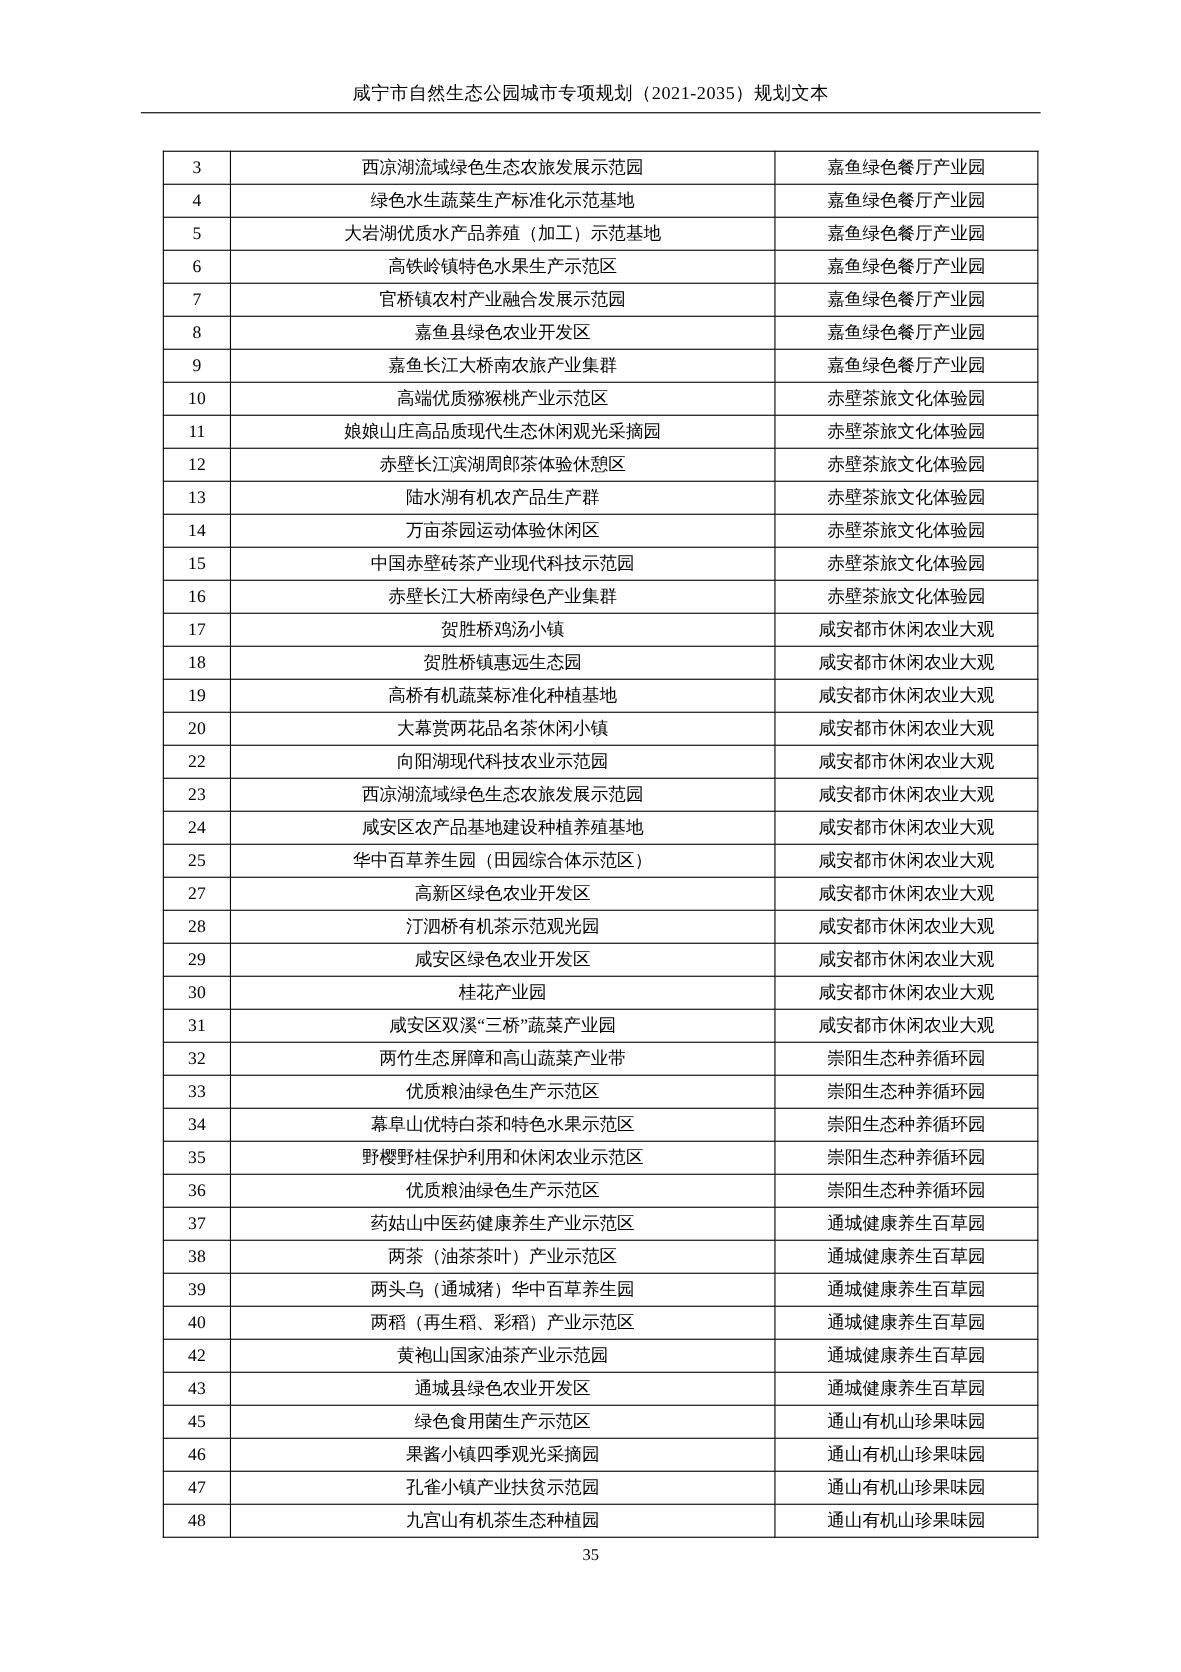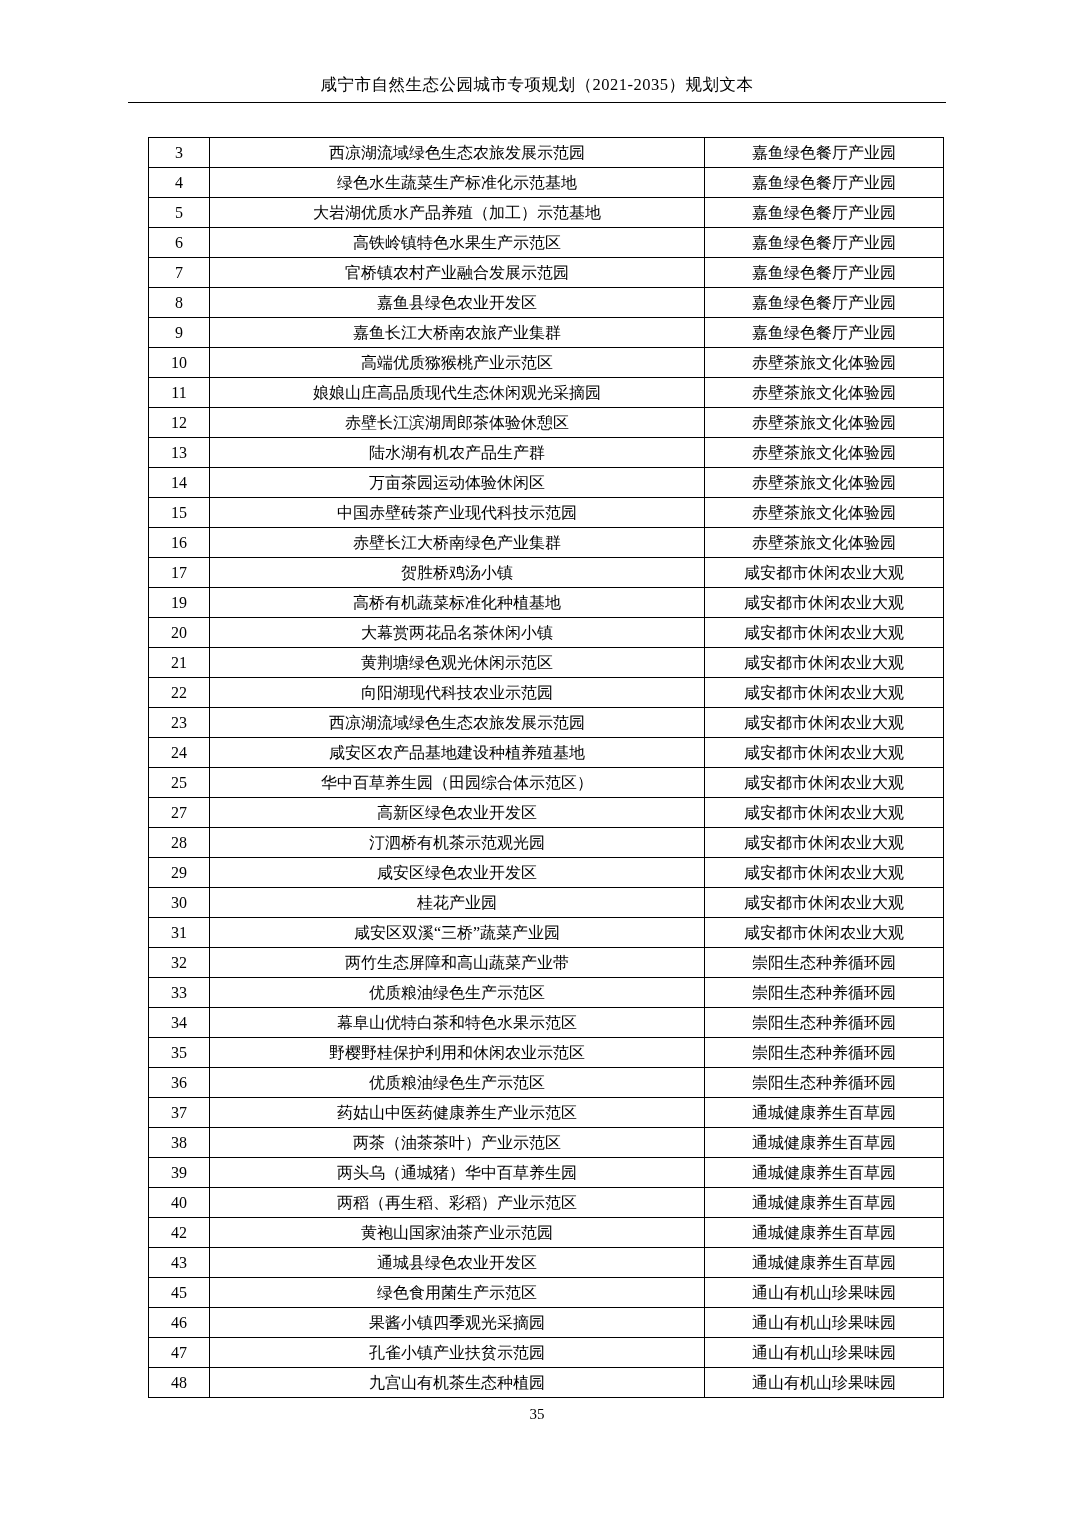--- a/index.html
+++ b/index.html
@@ -149,32 +149,32 @@
             <td class="col-idx">16</td>
             <td class="col-name">赤壁长江大桥南绿色产业集群</td>
             <td class="col-zone">赤壁茶旅文化体验园</td>
           </tr>
           <tr>
             <td class="col-idx">17</td>
             <td class="col-name">贺胜桥鸡汤小镇</td>
             <td class="col-zone">咸安都市休闲农业大观</td>
           </tr>
           <tr>
+            <td class="col-idx">18</td>
+            <td class="col-name">贺胜桥镇惠远生态园</td>
+            <td class="col-zone">咸安都市休闲农业大观</td>
+          </tr>
+          <tr>
             <td class="col-idx">19</td>
             <td class="col-name">高桥有机蔬菜标准化种植基地</td>
             <td class="col-zone">咸安都市休闲农业大观</td>
           </tr>
           <tr>
             <td class="col-idx">20</td>
             <td class="col-name">大幕赏两花品名茶休闲小镇</td>
-            <td class="col-zone">咸安都市休闲农业大观</td>
-          </tr>
-          <tr>
-            <td class="col-idx">21</td>
-            <td class="col-name">黄荆塘绿色观光休闲示范区</td>
             <td class="col-zone">咸安都市休闲农业大观</td>
           </tr>
           <tr>
             <td class="col-idx">22</td>
             <td class="col-name">向阳湖现代科技农业示范园</td>
             <td class="col-zone">咸安都市休闲农业大观</td>
           </tr>
           <tr>
             <td class="col-idx">23</td>
             <td class="col-name">西凉湖流域绿色生态农旅发展示范园</td>

